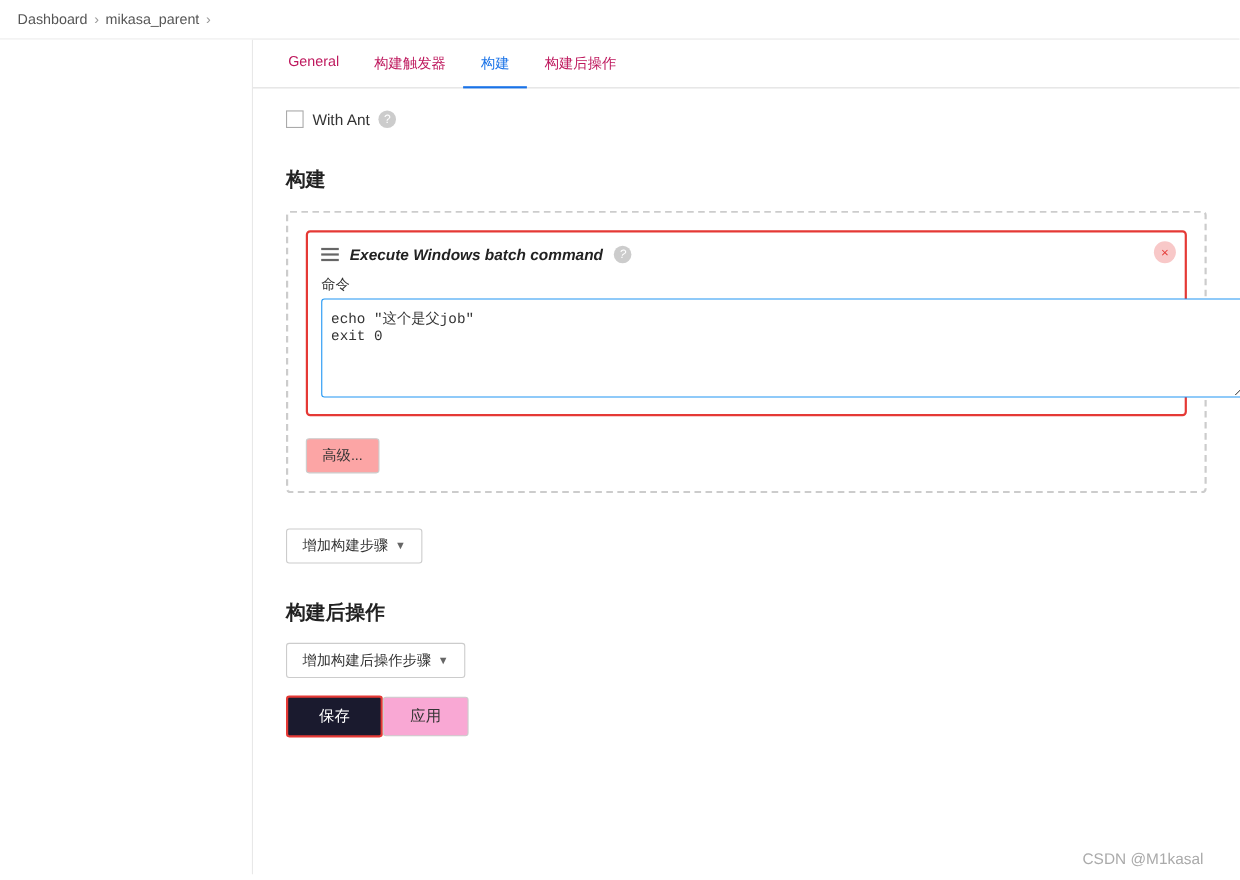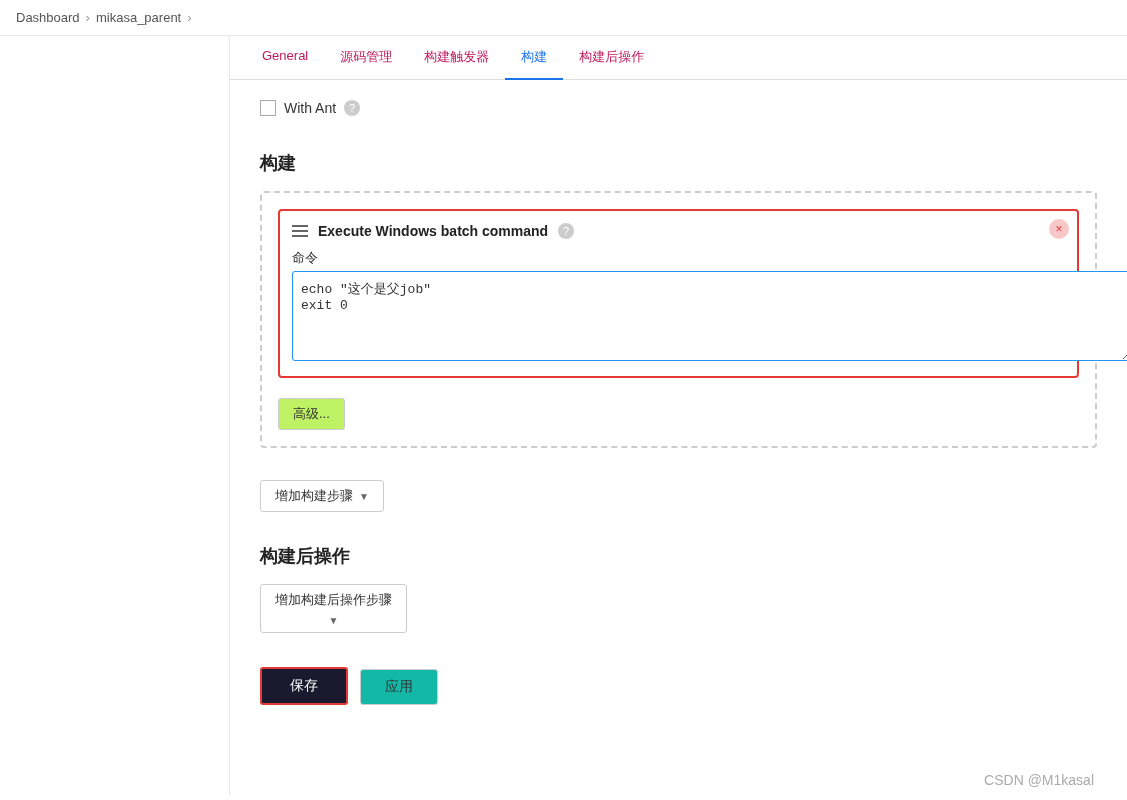--- a/index.html
+++ b/index.html
@@ -125,20 +125,21 @@
       padding: 12px;
       margin-bottom: 12px;
       position: relative;
       background: #fff;
     }
     .command-card-header {
       display: flex;
       align-items: center;
       gap: 10px;
       margin-bottom: 10px;
+      font-style: italic;
     }
     .hamburger-icon {
       display: flex;
       flex-direction: column;
       gap: 3px;
       cursor: grab;
     }
     .hamburger-icon span {
       display: block;
       width: 16px;
@@ -189,21 +190,21 @@
       resize: vertical;
       min-height: 90px;
       color: #333;
       outline: none;
     }
 
     
     .advanced-btn {
       padding: 6px 14px;
       border: 1px solid #ccc;
-      background: #bef264;
+      background: #fca5a5;
       border-radius: 3px;
       cursor: pointer;
       font-size: 13px;
       color: #333;
       margin-top: 8px;
     }
 
     
     .add-step-btn {
       display: inline-flex;
@@ -235,44 +236,43 @@
       display: inline-flex;
       align-items: center;
       gap: 6px;
       padding: 6px 14px;
       border: 1px solid #ccc;
       background: #fff;
       border-radius: 3px;
       cursor: pointer;
       font-size: 13px;
       color: #333;
-      margin-bottom: 34px;
-      flex-direction: column;
+      margin-bottom: 16px;
     }
 
     
     .action-row {
       display: flex;
-      gap: 12px;
-      align-items: flex-end;
+      gap: 0;
+      align-items: center;
       margin-bottom: 16px;
     }
     .save-btn {
       padding: 8px 28px;
       background: #1a1a2e;
       color: #fff;
       border: 2px solid #e53935;
       border-radius: 3px;
       cursor: pointer;
       font-size: 14px;
       font-weight: 500;
     }
     .apply-btn {
       padding: 8px 24px;
-      background: #14b8a6;
+      background: #f9a8d4;
       color: #333;
       border: 1px solid #ccc;
       border-radius: 3px;
       cursor: pointer;
       font-size: 14px;
     }
 
     
     .watermark {
       position: fixed;
@@ -297,21 +297,20 @@
   <span class="sep">›</span>
 </div>
 
 <div class="main-content">
   <div class="sidebar"></div>
 
   <div class="panel">
 
     <div class="tabs">
       <div class="tab">General</div>
-      <div class="tab">源码管理</div>
       <div class="tab">构建触发器</div>
       <div class="tab active">构建</div>
       <div class="tab">构建后操作</div>
     </div>
 
     <div class="panel-body">
 
       <div class="with-ant-row">
         <span class="checkbox-box"></span>
         <span>With Ant</span>

